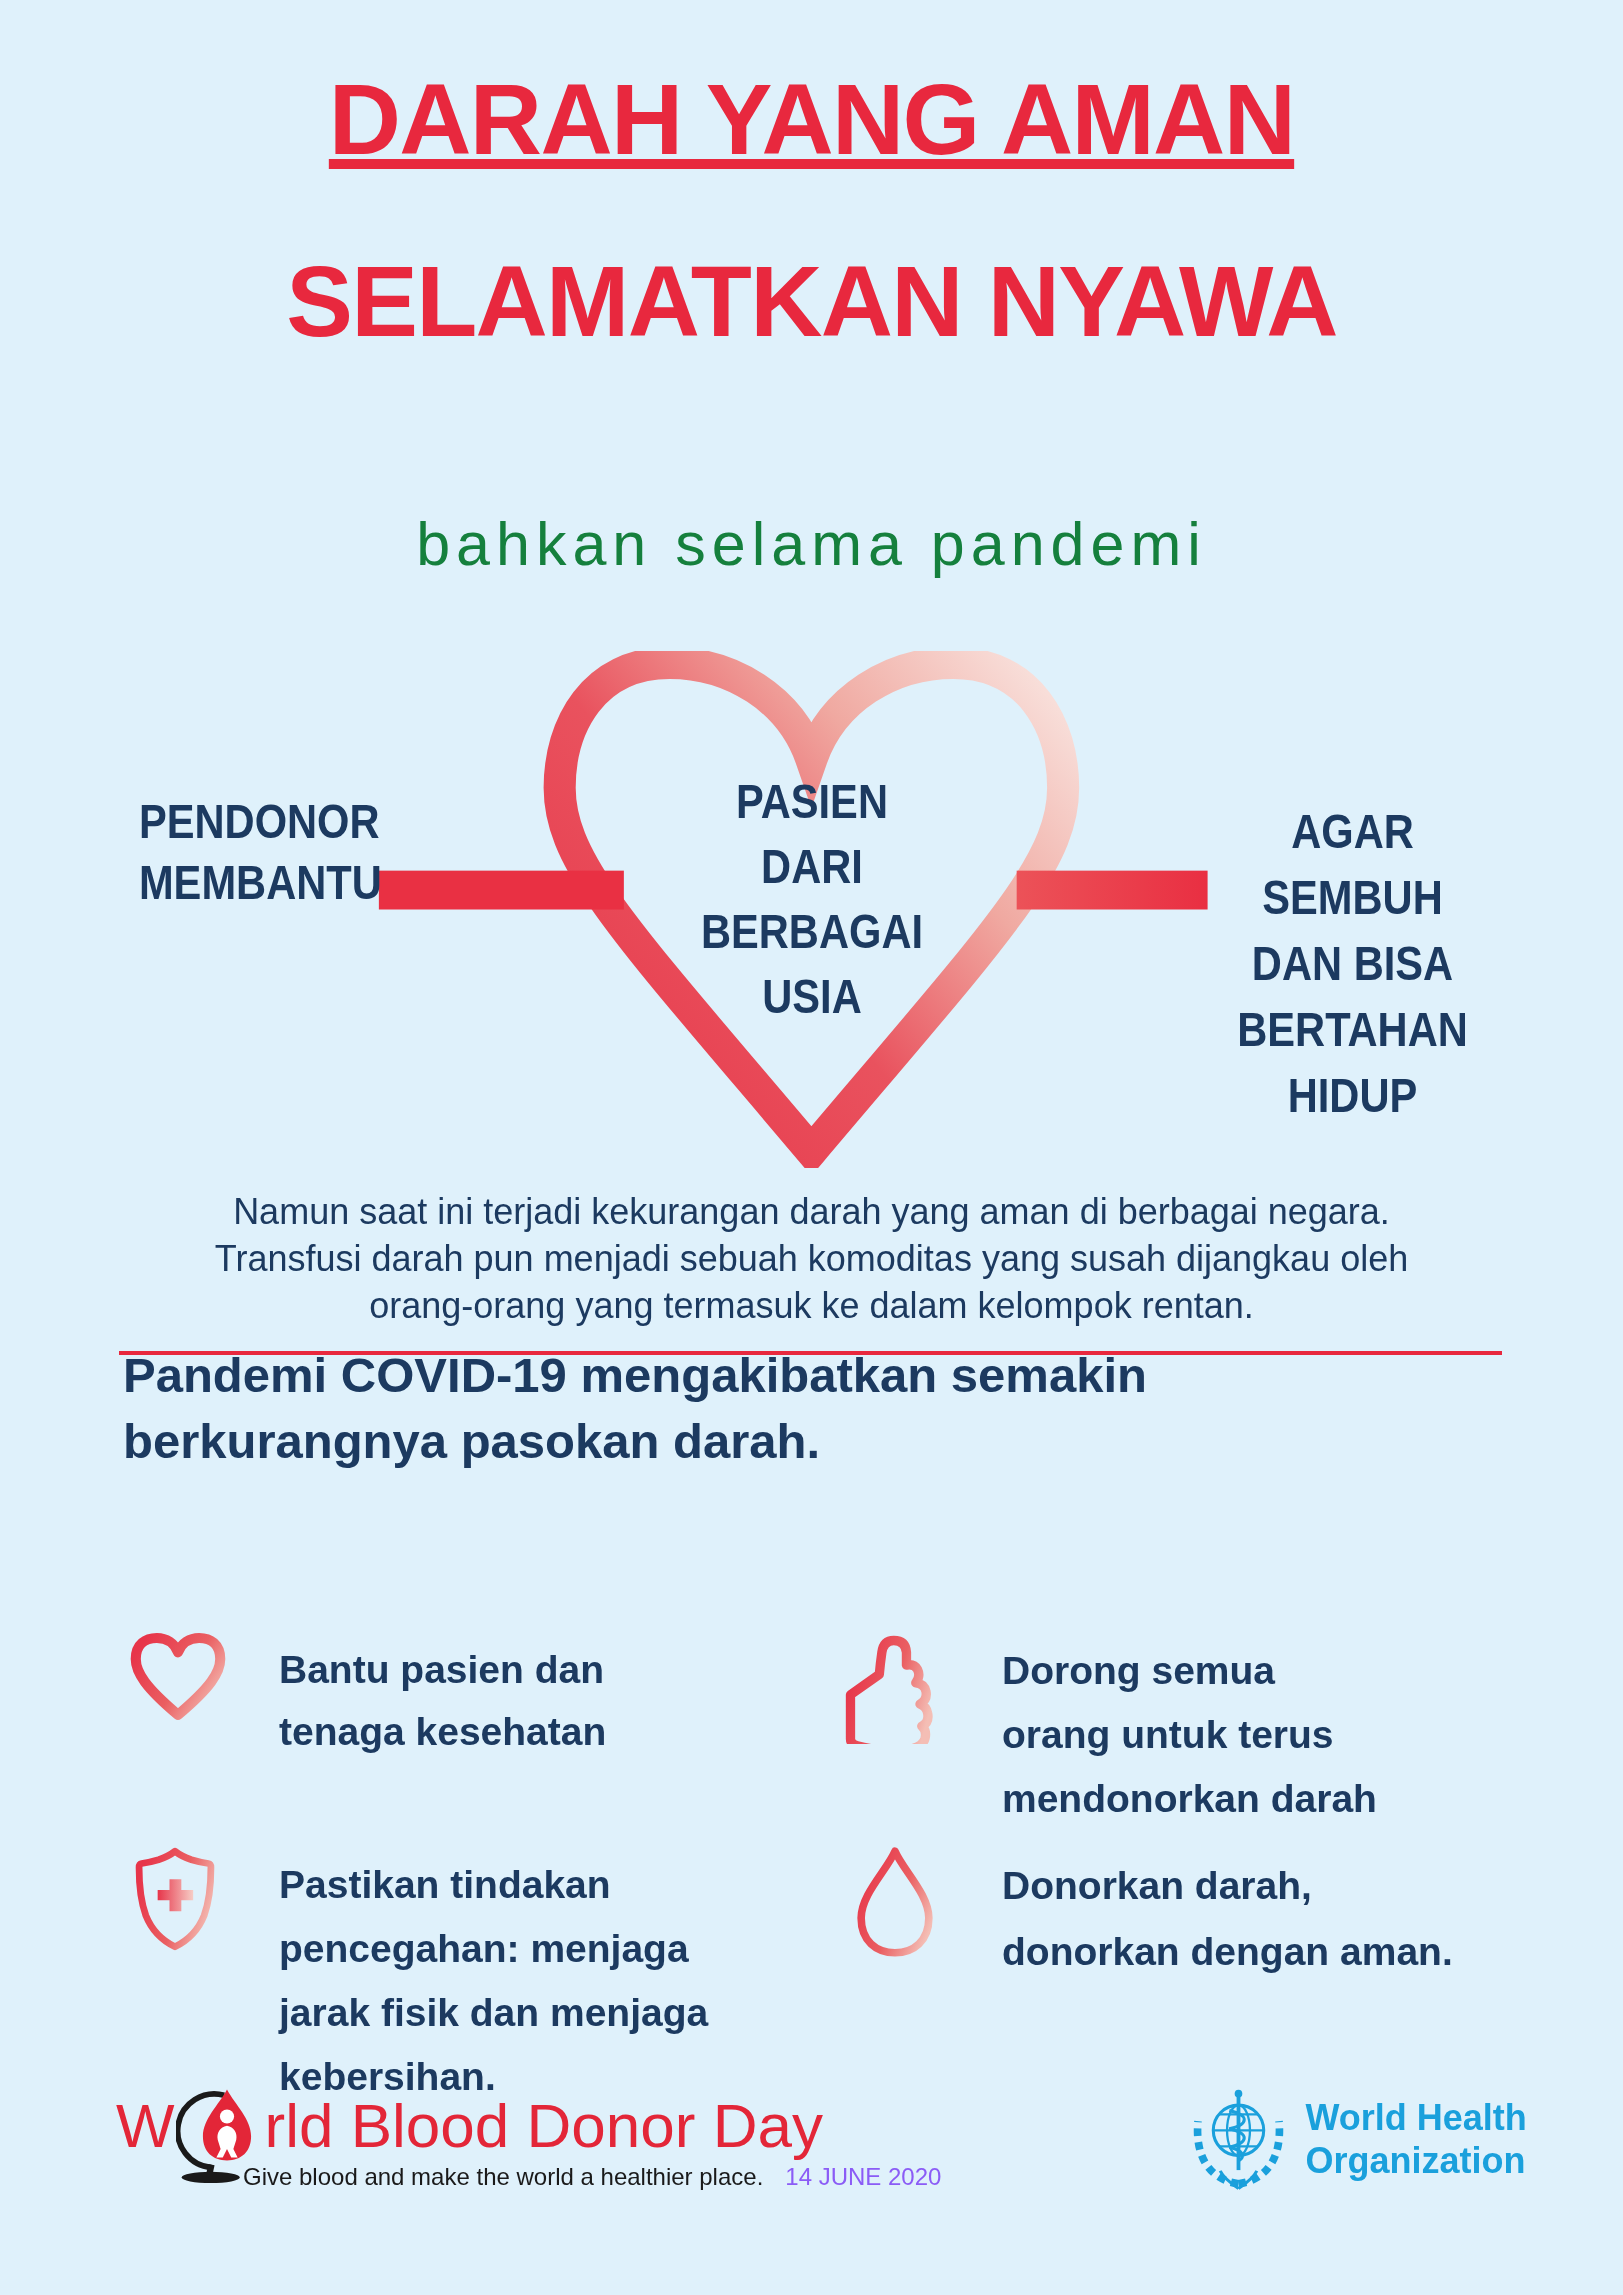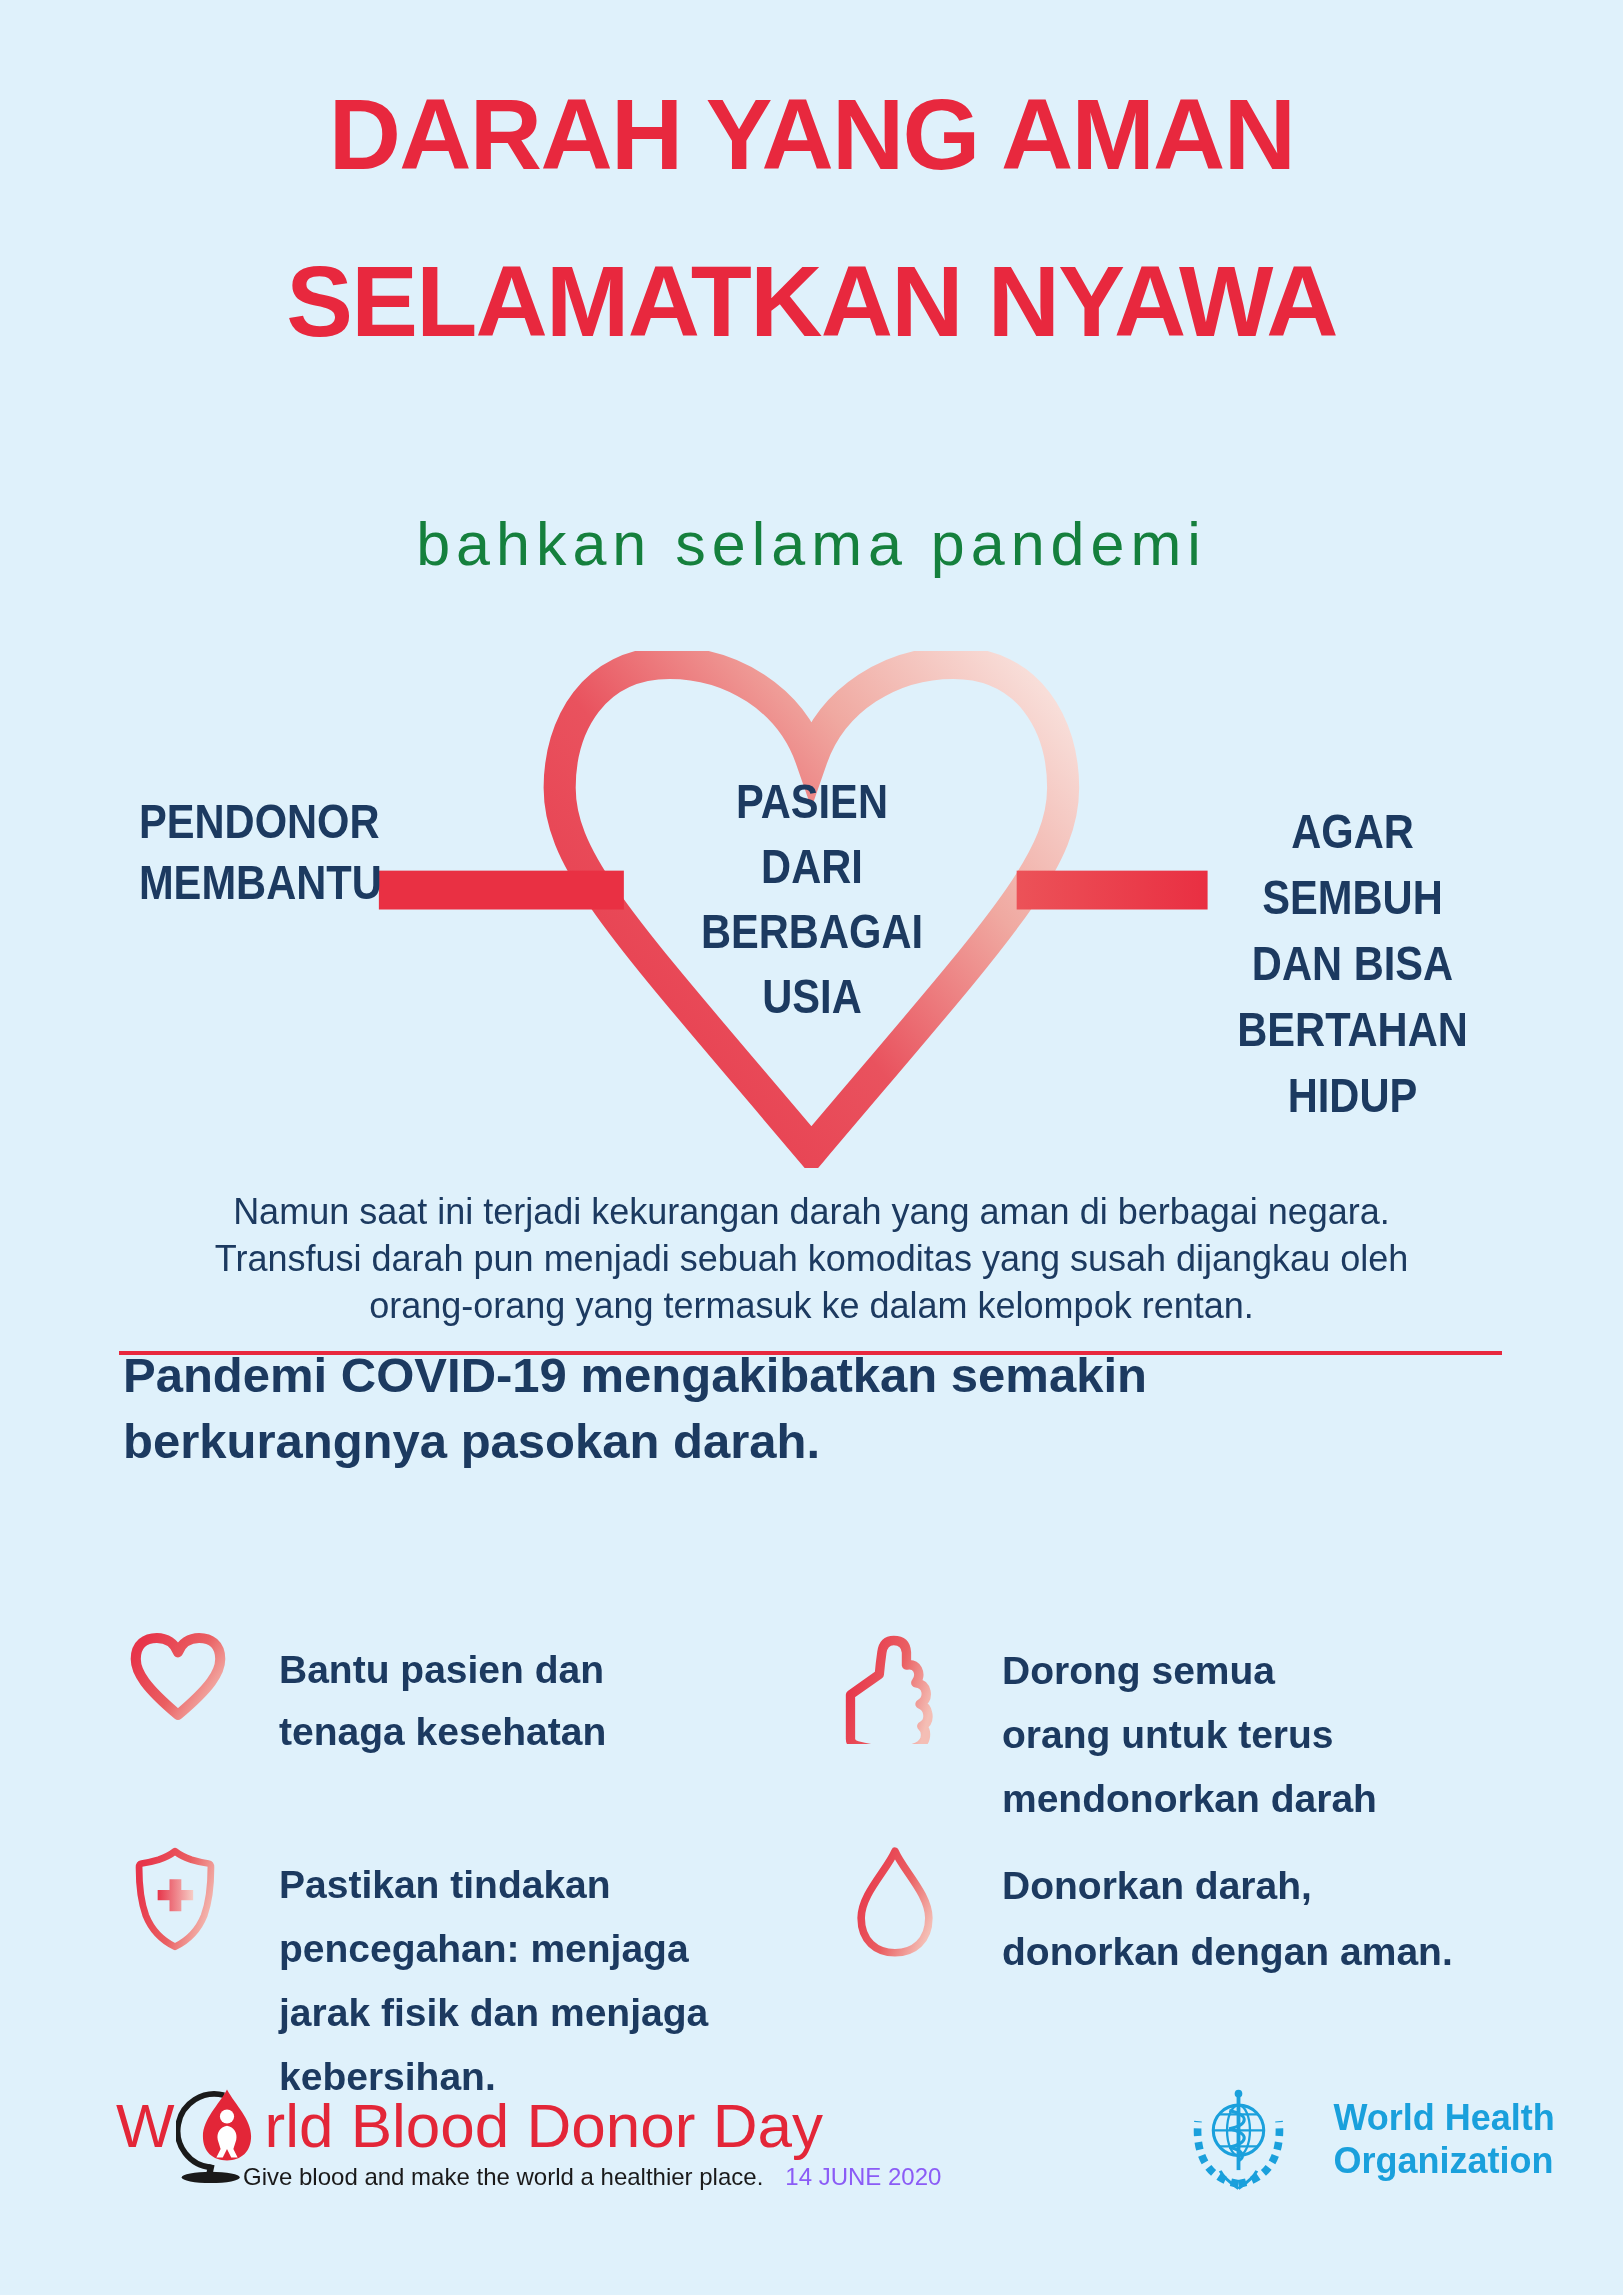--- a/index.html
+++ b/index.html
@@ -9,21 +9,21 @@
     font-family:"Liberation Sans", sans-serif;
   }
   .abs { position:absolute; }
 
   
   .title {
     left:0; width:1623px; text-align:center;
     color:#e8283e; font-weight:bold; font-size:100px;
     letter-spacing:-1.7px; line-height:1; white-space:nowrap;
   }
-  .title1 { top:84px; }
+  .title1 { top:69px;text-decoration:underline; }
   .title2 { top:251px; }
 
   .subtitle {
     left:0; width:1623px; text-align:center;
     color:#15803d; font-size:61px; letter-spacing:6px;
     line-height:1; top:514px; font-weight:normal;
   }
 
   
   .hlabel {
@@ -55,21 +55,21 @@
   
   .wbdd {
     left:116px; top:2095px; display:flex; align-items:flex-start;
     color:#e32638; font-size:62px; line-height:1; white-space:nowrap;
   }
   .wbdd-mark { width:85px; height:96px; margin:-6.8px 3.4px 0 1.7px; }
   .tagline { left:243px; top:2163px; font-size:24px; color:#1a1a1a; white-space:nowrap; }
   .tagline .date { color:#8b5cf6; font-weight:normal; margin-left:22px; }
 
   
-  .who { left:1185px; top:2082px; display:flex;gap:28px; }
+  .who { left:1185px; top:2082px; display:flex; }
   .who-text {
     margin-left:13.5px; padding-top:13.5px; color:#1aa0dc;
     font-weight:bold; font-size:36px; line-height:43px; white-space:nowrap;
   }
 </style>
 </head>
 <body>
 
 <div class="poster">
 

